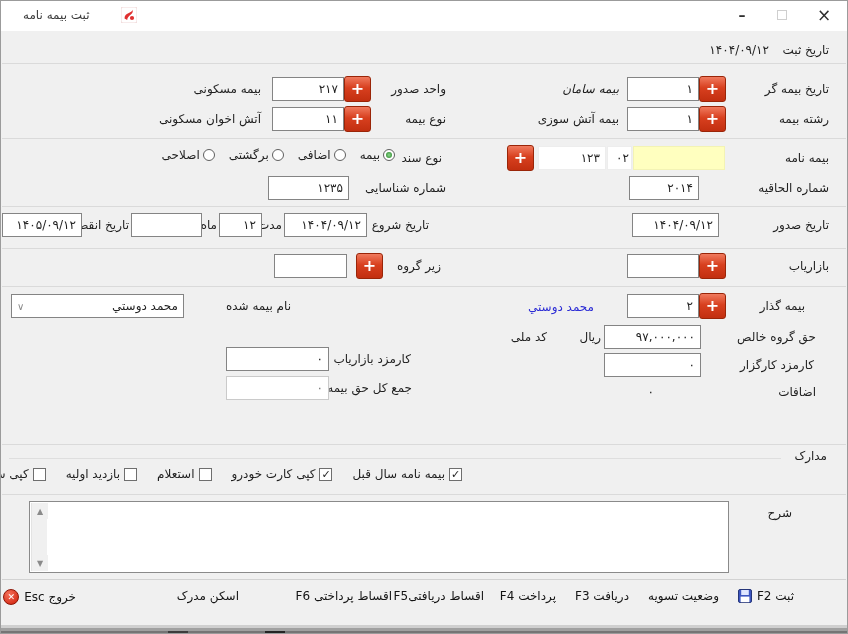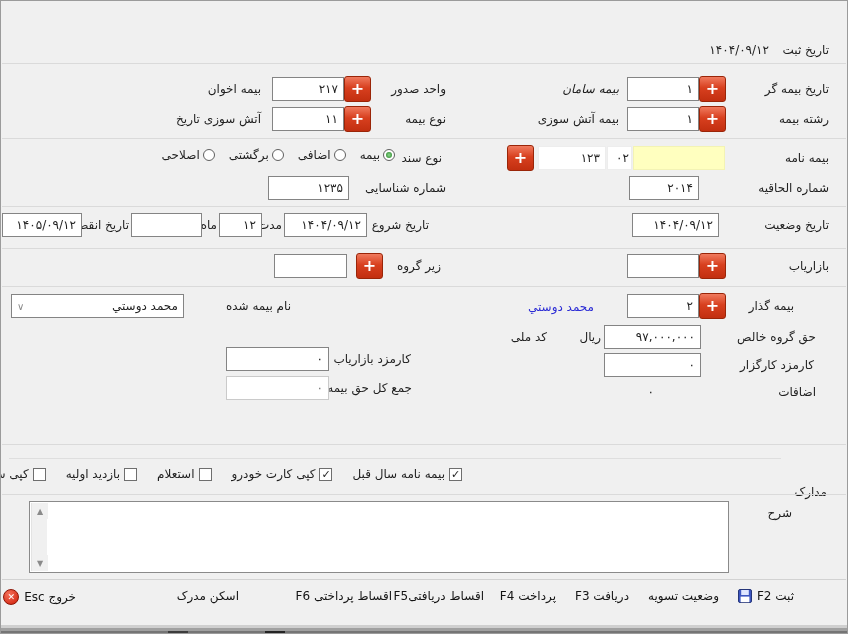--- a/index.html
+++ b/index.html
@@ -50,42 +50,55 @@
   .tbtn{position:absolute;top:588px;display:flex;direction:rtl;align-items:center;gap:5px;font-size:12px;color:#141414;cursor:pointer;white-space:nowrap;}
   .exit-icon{width:16px;height:16px;border-radius:50%;background:radial-gradient(circle at 35% 30%,#f4705a,#cf1c07);border:1px solid #8e1404;color:#fff;font-size:9px;font-weight:bold;display:flex;align-items:center;justify-content:center;}
   
   .strip{position:absolute;left:0;right:0;}
 </style>
 </head>
 <body>
 
 <div class="window">
 
+  <div class="titlebar">
+    <span class="title-text">ثبت بیمه نامه</span>
+    <svg class="app-icon" viewBox="0 0 16 16">
+      <rect width="16" height="16" rx="2" fill="#ffffff" stroke="#e5bcbc" stroke-width="0.6"></rect>
+      <path d="M3.5 11.5 C3.5 5.5 11 6.5 11.5 2.8 C13.2 7.5 6.5 8 6.2 13 Z" fill="#e03030"></path>
+      <circle cx="11" cy="11" r="2.1" fill="#e03030"></circle>
+    </svg>
+    <span class="winbtn minbtn">–</span>
+    <span class="winbtn maxbtn">
+        <span class="maxbox"></span>
+      </span>
+    <span class="winbtn closebtn">×</span>
+  </div>
 
   <span class="lbl" style="right:18px;top:42px;">تاریخ ثبت</span>
   <span class="val" style="right:78px;top:42px;">۱۴۰۴/۰۹/۱۲</span>
   <div class="sep" style="top:62px;"></div>
 
   <span class="lbl" style="right:18px;top:81px;">تاریخ بیمه گر</span>
   <button class="plus" style="right:121px;top:75px;">+</button>
   <input class="inp" style="right: 148px; top: 76px; width: 72px;" value="۱">
   <span class="lbl" style="right:228px;top:81px;font-style:italic;">بیمه سامان</span>
   <span class="lbl" style="right:401px;top:81px;">واحد صدور</span>
   <button class="plus" style="right:476px;top:75px;">+</button>
   <input class="inp" style="right: 503px; top: 76px; width: 72px;" value="۲۱۷">
-  <span class="lbl" style="right:586px;top:81px;">بیمه اخوان</span>
+  <span class="lbl" style="right:586px;top:81px;">بیمه مسکونی</span>
 
   <span class="lbl" style="right:18px;top:111px;">رشته بیمه</span>
   <button class="plus" style="right:121px;top:105px;">+</button>
   <input class="inp" style="right: 148px; top: 106px; width: 72px;" value="۱">
   <span class="lbl" style="right:228px;top:111px;">بیمه آتش سوزی</span>
   <span class="lbl" style="right:401px;top:111px;">نوع بیمه</span>
   <button class="plus" style="right:476px;top:105px;">+</button>
   <input class="inp" style="right: 503px; top: 106px; width: 72px;" value="۱۱">
-  <span class="lbl" style="right:586px;top:111px;">آتش سوزی تاریخ</span>
+  <span class="lbl" style="right:586px;top:111px;">آتش اخوان مسکونی</span>
   <div class="sep" style="top:137px;"></div>
 
   <span class="lbl" style="right:18px;top:150px;">بیمه نامه</span>
   <input class="inp yellow" style="right: 122px; top: 145px; width: 92px;" value="">
   <input class="inp flat" style="right: 215px; top: 145px; width: 25px; padding: 0px 2px;" value="۰۲">
   <input class="inp flat" style="right: 241px; top: 145px; width: 68px;" value="۱۲۳">
   <button class="plus" style="right:313px;top:144px;">+</button>
   <span class="lbl" style="right:405px;top:150px;">نوع سند</span>
   <div class="radiogroup" style="right:452px;top:147px;">
     <span class="radio">
@@ -105,41 +118,41 @@
         <span>اصلاحی</span>
       </span>
   </div>
 
   <span class="lbl" style="right:18px;top:180px;">شماره الحاقیه</span>
   <input class="inp" style="right: 148px; top: 175px; width: 70px;" value="۲۰۱۴">
   <span class="lbl" style="right:401px;top:180px;">شماره شناسایی</span>
   <input class="inp" style="right: 498px; top: 175px; width: 81px;" value="۱۲۳۵">
   <div class="sep" style="top:205px;"></div>
 
-  <span class="lbl" style="right:18px;top:217px;">تاریخ وضعیت</span>
+  <span class="lbl" style="right:18px;top:217px;">تاریخ صدور</span>
   <input class="inp" style="right: 128px; top: 212px; width: 87px;" value="۱۴۰۴/۰۹/۱۲">
   <span class="lbl" style="right:418px;top:217px;">تاریخ شروع</span>
   <input class="inp" style="right: 480px; top: 212px; width: 83px;" value="۱۴۰۴/۰۹/۱۲">
   <span class="lbl" style="right:565px;top:217px;">مدت</span>
   <input class="inp" style="right: 585px; top: 212px; width: 43px;" value="۱۲">
   <span class="lbl" style="right:630px;top:217px;">ماه</span>
   <input class="inp" style="right: 645px; top: 212px; width: 71px;" value="">
   <span class="lbl" style="right:718px;top:217px;">تاریخ انقضا</span>
   <input class="inp" style="right: 765px; top: 212px; width: 80px;" value="۱۴۰۵/۰۹/۱۲">
   <div class="sep" style="top:247px;"></div>
 
   <span class="lbl" style="right:18px;top:258px;">بازاریاب</span>
   <button class="plus" style="right:121px;top:252px;">+</button>
   <input class="inp" style="right: 148px; top: 253px; width: 72px;" value="">
   <span class="lbl" style="right:406px;top:258px;">زیر گروه</span>
   <button class="plus" style="right:464px;top:252px;">+</button>
   <input class="inp" style="right: 500px; top: 253px; width: 73px;" value="">
   <div class="sep" style="top:285px;"></div>
 
-  <span class="lbl" style="right:53px;top:298px;">بیمه گذار</span>
+  <span class="lbl" style="right:42px;top:298px;">بیمه گذار</span>
   <button class="plus" style="right:121px;top:292px;">+</button>
   <input class="inp" style="right: 148px; top: 293px; width: 72px;" value="۲">
   <span class="link" style="right:253px;top:299px;">محمد دوستي</span>
   <span class="lbl" style="right:556px;top:298px;">نام بیمه شده</span>
   <div class="combo" style="right:663px;top:293px;width:173px;">
     <span>محمد دوستي</span>
     <span class="chev">∨</span>
   </div>
 
   <span class="lbl" style="right:31px;top:329px;">حق گروه خالص</span>
@@ -151,21 +164,21 @@
   <input class="inp" style="right: 146px; top: 352px; width: 97px;" value="۰">
   <span class="lbl" style="right:436px;top:351px;">کارمزد بازاریاب</span>
   <input class="inp" style="right: 518px; top: 346px; width: 103px;" value="۰">
 
   <span class="lbl" style="right:31px;top:384px;margin-left:20px;">اضافات</span>
   <span class="val" style="right:193px;top:384px;">۰</span>
   <span class="lbl" style="right:435px;top:380px;">جمع کل حق بیمه</span>
   <input class="inp disabled" style="right: 518px; top: 375px; width: 103px;" value="۰">
   <div class="sep" style="top:443px;"></div>
 
-  <span class="lbl" style="right:20px;top:448px;margin-top:36px;">مدارک</span>
+  <span class="lbl" style="right:20px;top:448px;">مدارک</span>
   <div class="sep" style="top:457px;left:8px;right:66px;background:#dedede;"></div>
   <div class="checkrow" style="right:385px;top:466px;">
     <label class="chk">
         <span class="box on">
           <span class="mark">✓</span>
         </span>
         <span>بیمه نامه سال قبل</span>
       </label>
     <label class="chk">
         <span class="box on">

